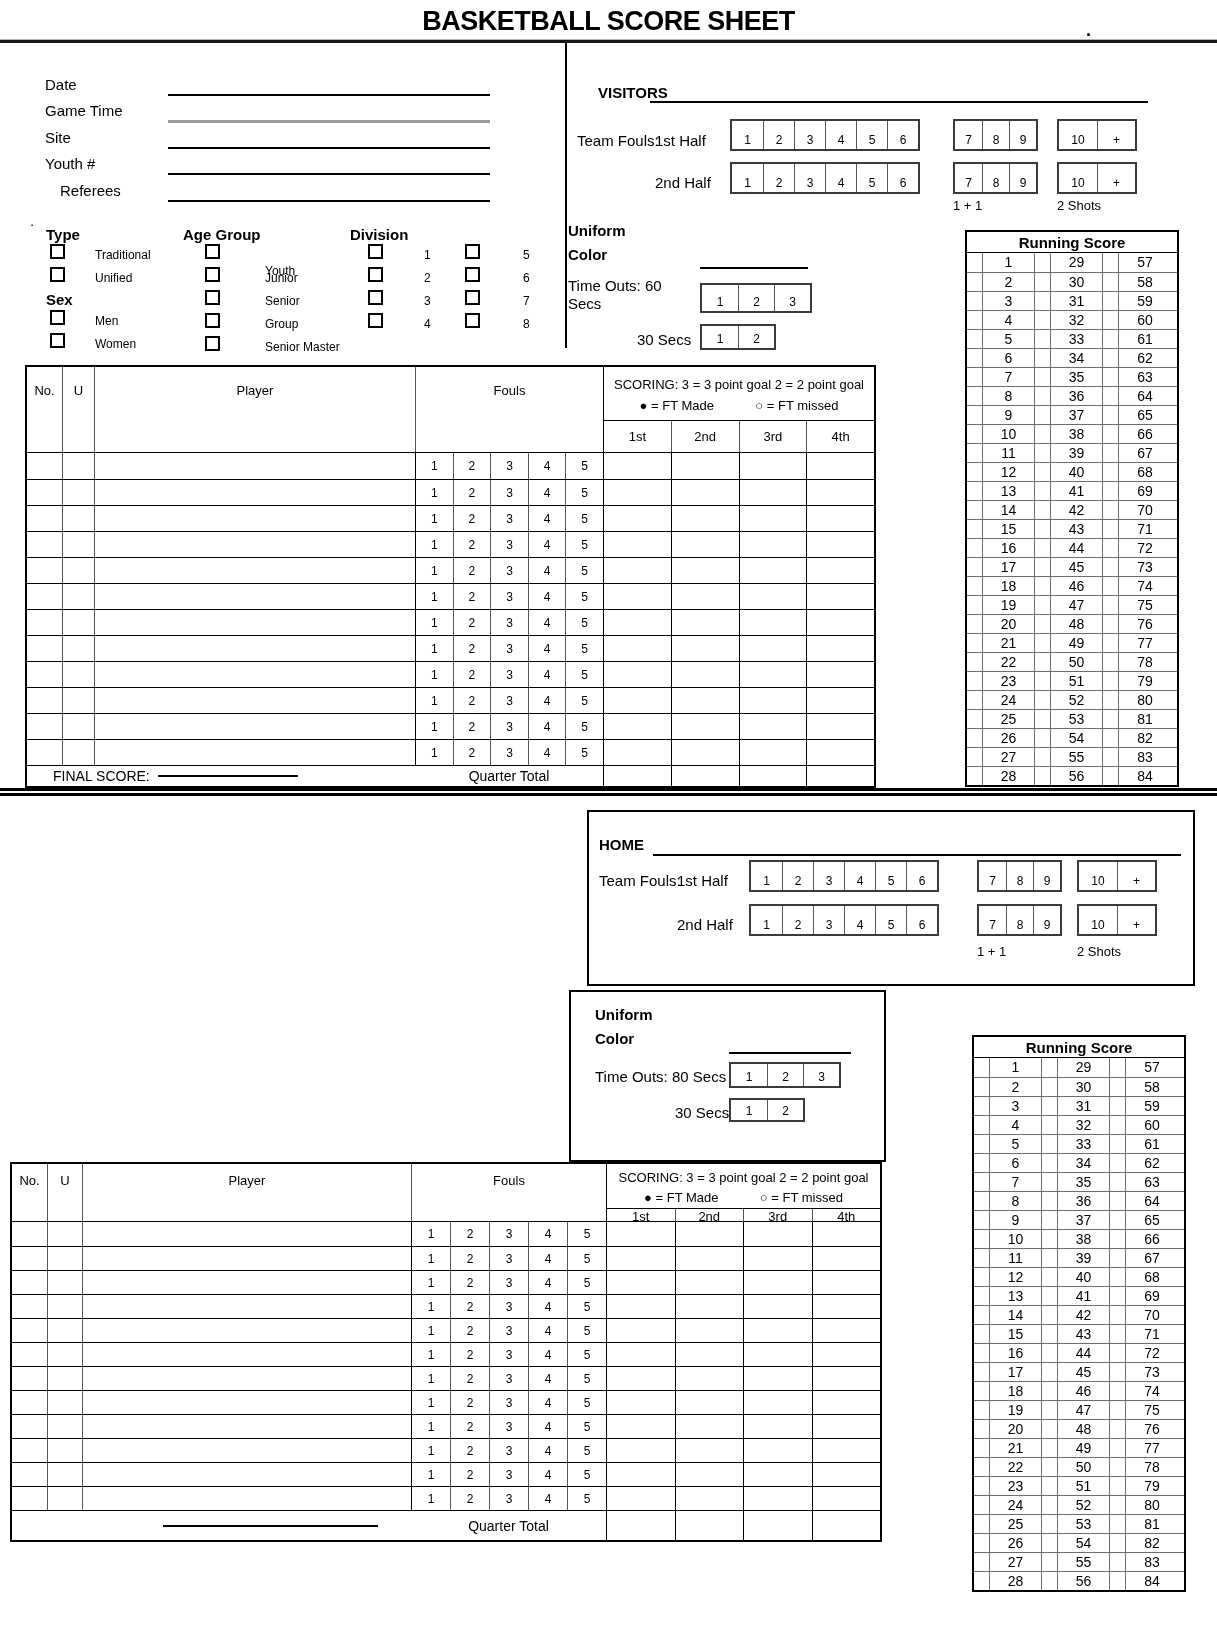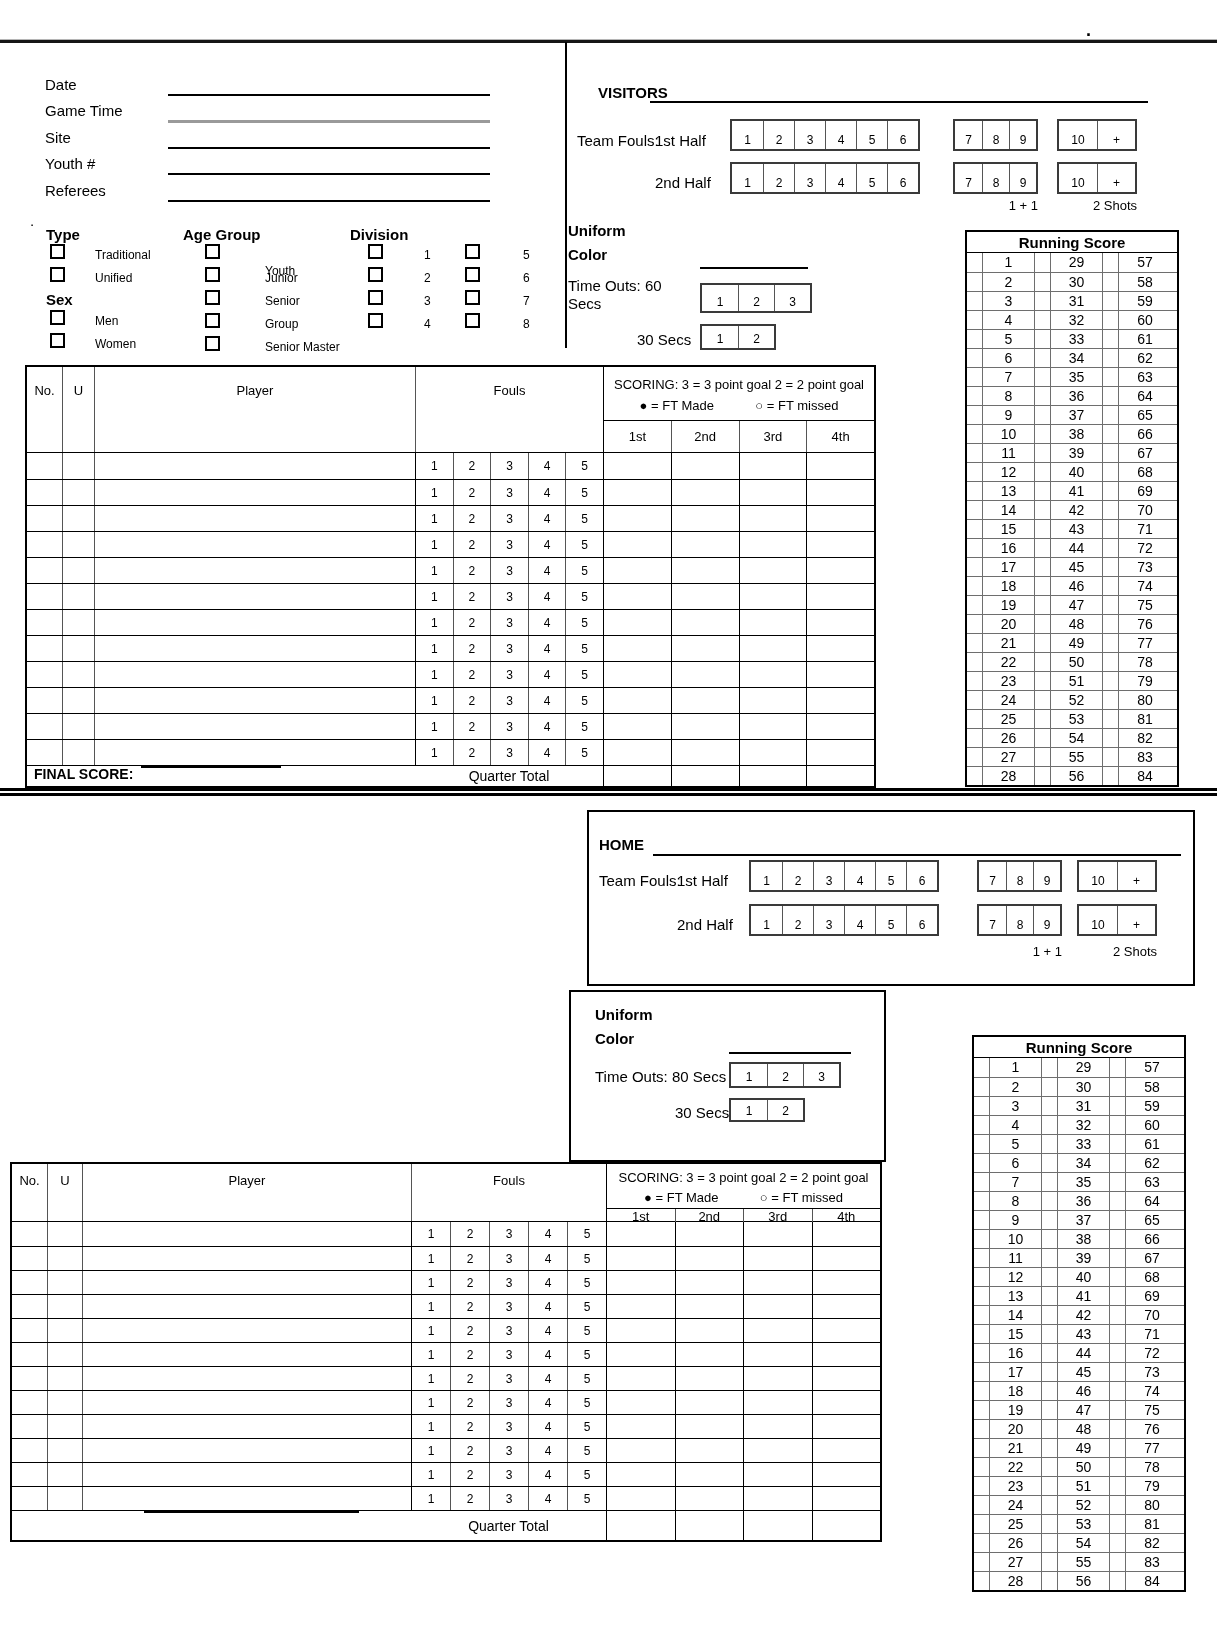--- a/index.html
+++ b/index.html
@@ -27,21 +27,21 @@
   .cb{position:absolute;width:15px;height:15px;border:2px solid #000;background:#fff;}
 
   
   .fstrip{position:absolute;display:flex;border:2px solid #3a3a3a;background:#fff;}
   .fstrip .fcell{border-left:1px solid #555;display:flex;align-items:flex-end;
                  justify-content:center;font-size:12px;padding-bottom:2px;}
   .fstrip .fcell:first-child{border-left:none;}
   .cells31 .fcell{width:31px;} .cells27 .fcell{width:27px;}
   .cells38 .fcell{width:38px;} .cells36 .fcell{width:36px;}
   .h32{height:32px;} .h30{height:30px;} .h26{height:26px;} .h24{height:24px;}
-  .cap{position:absolute;font-size:13px;text-align:right;}
+  .cap{position:absolute;font-size:13px;text-align:left;}
 
   
   .home-box{position:absolute;left:587px;top:810px;width:608px;height:176px;border:2px solid #000;}
   .uni-box{position:absolute;left:569px;top:990px;width:317px;height:172px;border:2px solid #000;}
   .rel-lbl{position:absolute;font-size:15px;}
 
   
   .rstable{position:absolute;width:214px;border:2px solid #000;background:#fff;}
   .rs-head{height:21px;line-height:21px;text-align:center;font-weight:bold;font-size:15px;
            border-bottom:1px solid #000;}
@@ -79,44 +79,45 @@
   .pt-row .c-u,.pt-row .c-player{border-left:1px solid #555;}
   .pt-row .c-fouls{border-left:1px solid #000;display:flex;}
   .fsub{flex:1;border-left:1px solid #555;display:flex;align-items:center;
         justify-content:center;font-size:12px;}
   .c-fouls > .fsub:first-child{border-left:none;}
   .c-q{flex:1;border-left:1px solid #000;}
 
   .pt-final{display:flex;border-top:1px solid #000;}
   .t1 .pt-final{height:21px;} .t2 .pt-final{height:30px;}
   .pf-left{width:calc(var(--w-no) + var(--w-u) + var(--w-player));display:flex;
-           padding-left:7px;font-size:14px;font-weight:bold;}
+           align-items:center;padding-left:26px;font-size:14px;}
   .pf-line{display:inline-block;height:2px;background:#000;width:140px;margin-left:8px;}
   .pf-line2{display:inline-block;height:2px;background:#000;width:215px;margin-left:125px;}
   .pf-qt{width:var(--w-fouls);display:flex;align-items:center;justify-content:center;font-size:14px;}
   .pf-q{flex:1;border-left:1px solid #000;}
 </style>
 </head>
 <body>
 
 <div class="page">
 
+  <div class="title">BASKETBALL SCORE SHEET</div>
   <div class="dot1">.</div>
   <div class="top-rule"></div>
   <div class="dot2">.</div>
 
   <div class="lbl" style="left:45px;top:76px">Date</div>
   <div class="uline" style="left:168px;top:94px;width:322px"></div>
   <div class="lbl" style="left:45px;top:102px">Game Time</div>
   <div class="uline gray" style="left:168px;top:120px;width:322px"></div>
   <div class="lbl" style="left:45px;top:129px">Site</div>
   <div class="uline" style="left:168px;top:147px;width:322px"></div>
   <div class="lbl" style="left:45px;top:155px">Youth #</div>
   <div class="uline" style="left:168px;top:173px;width:322px"></div>
-  <div class="lbl" style="left:45px;top:182px">Referees</div>
+  <div class="lbl" style="left:60px;top:182px">Referees</div>
   <div class="uline" style="left:168px;top:200px;width:322px"></div>
 
   <div class="vline" style="left:565px;top:42px;height:306px"></div>
 
   <div class="lbl b" style="left:598px;top:84px">VISITORS</div>
   <div class="uline" style="left:650px;top:101px;width:498px"></div>
   <div class="lbl" style="left:577px;top:132px">Team Fouls:</div>
   <div class="lbl" style="left:655px;top:132px">1st Half</div>
   <div class="fstrip cells31 h32" style="left:730px;top:119px">
       <div class="fcell">1</div>

